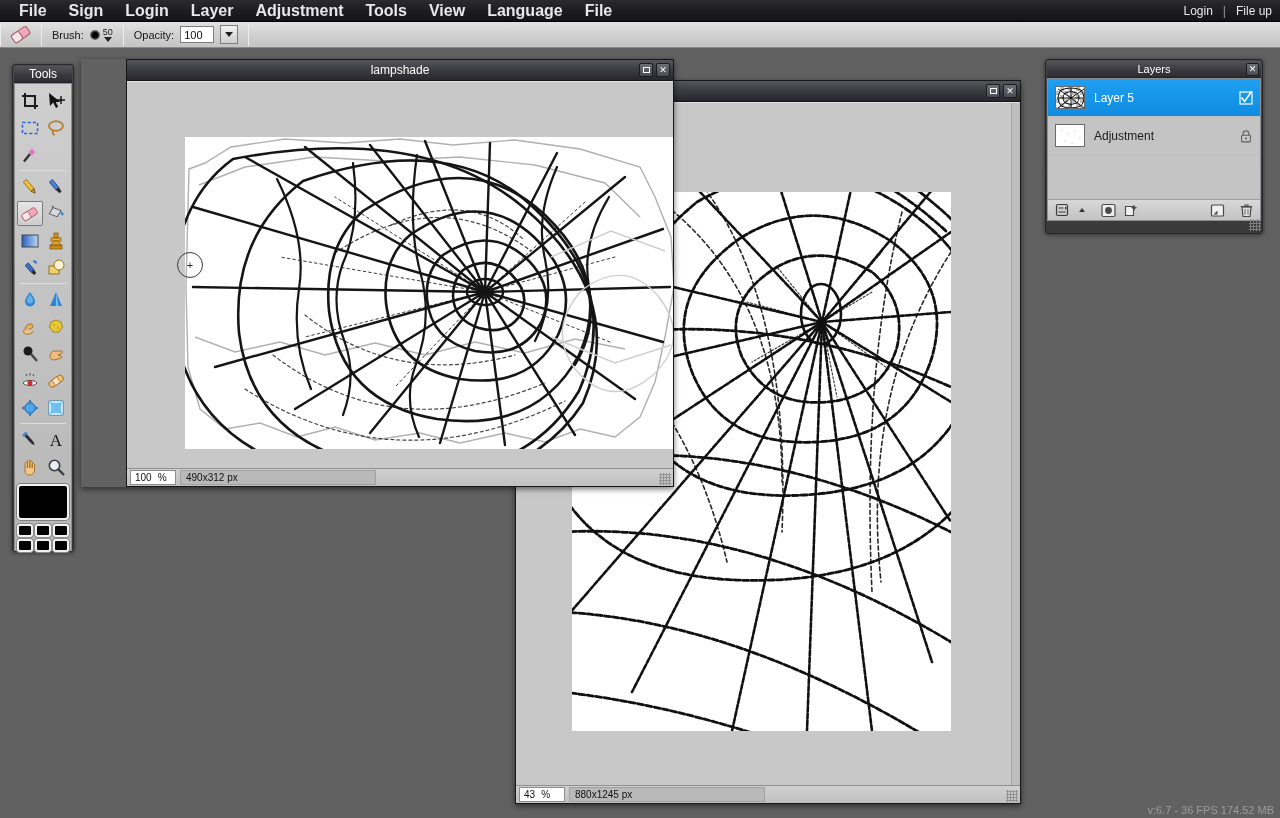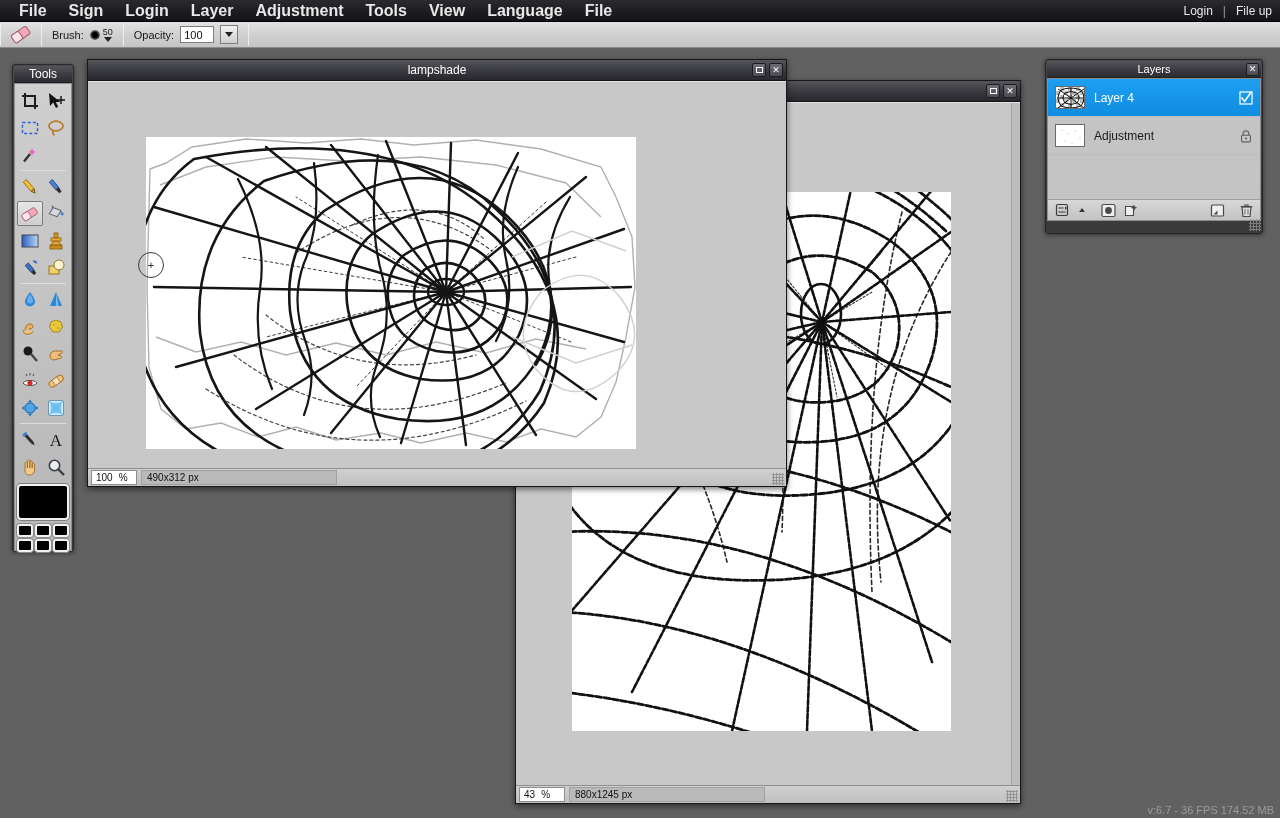--- a/index.html
+++ b/index.html
@@ -614,21 +614,21 @@
         <div class="zoom-box">
           <span>43</span>
           <span>%</span>
         </div>
         <div class="dim-box">880x1245 px</div>
         <div class="resize-grip"></div>
       </div>
     </div>
   </div>
 
-  <div class="img-window" style="left:87px; top:59px; width:700px; height:428px;">
+  <div class="img-window" style="left:81px; top:59px; width:593px; height:428px;padding-left:45px;">
     <div class="win-frame">
       <div class="win-titlebar">
         <div class="win-title">lampshade</div>
         <div class="win-btns">
           <div class="win-btn">
               <span class="sq"></span>
             </div>
           <div class="win-btn">✕</div>
         </div>
       </div>
@@ -741,21 +741,21 @@
           <div class="layer-thumb">
             <div class="checker"></div>
             <svg width="30" height="23" viewBox="0 0 30 23" style="position:absolute;inset:0;">
               <g stroke="#111" stroke-width="1" fill="none">
                 <path d="M15 11 L2 2 M15 11 L15 1 M15 11 L28 2 M15 11 L29 11 M15 11 L28 21 M15 11 L15 22 M15 11 L2 21 M15 11 L1 11"></path>
                 <path d="M9 6 q6 -3 12 0 q4 5 0 10 q-6 3 -12 0 q-4 -5 0 -10z"></path>
                 <path d="M5 3 q10 -4 20 0 q6 8 0 16 q-10 4 -20 0 q-6 -8 0 -16z"></path>
               </g>
             </svg>
           </div>
-          <div class="layer-name">Layer 4</div>
+          <div class="layer-name">Layer 5</div>
           <div class="layer-flag">
             <svg width="14" height="14" viewBox="0 0 14 14">
               <rect x="1" y="1" width="12" height="12" fill="none" stroke="#fff" stroke-width="1.2"></rect>
               <path d="M2.5 6.5 L5.6 10.5 L12.5 0.5" fill="none" stroke="#fff" stroke-width="1.6"></path>
             </svg>
           </div>
         </div>
 
         <div class="layer-row">
           <div class="layer-thumb">

